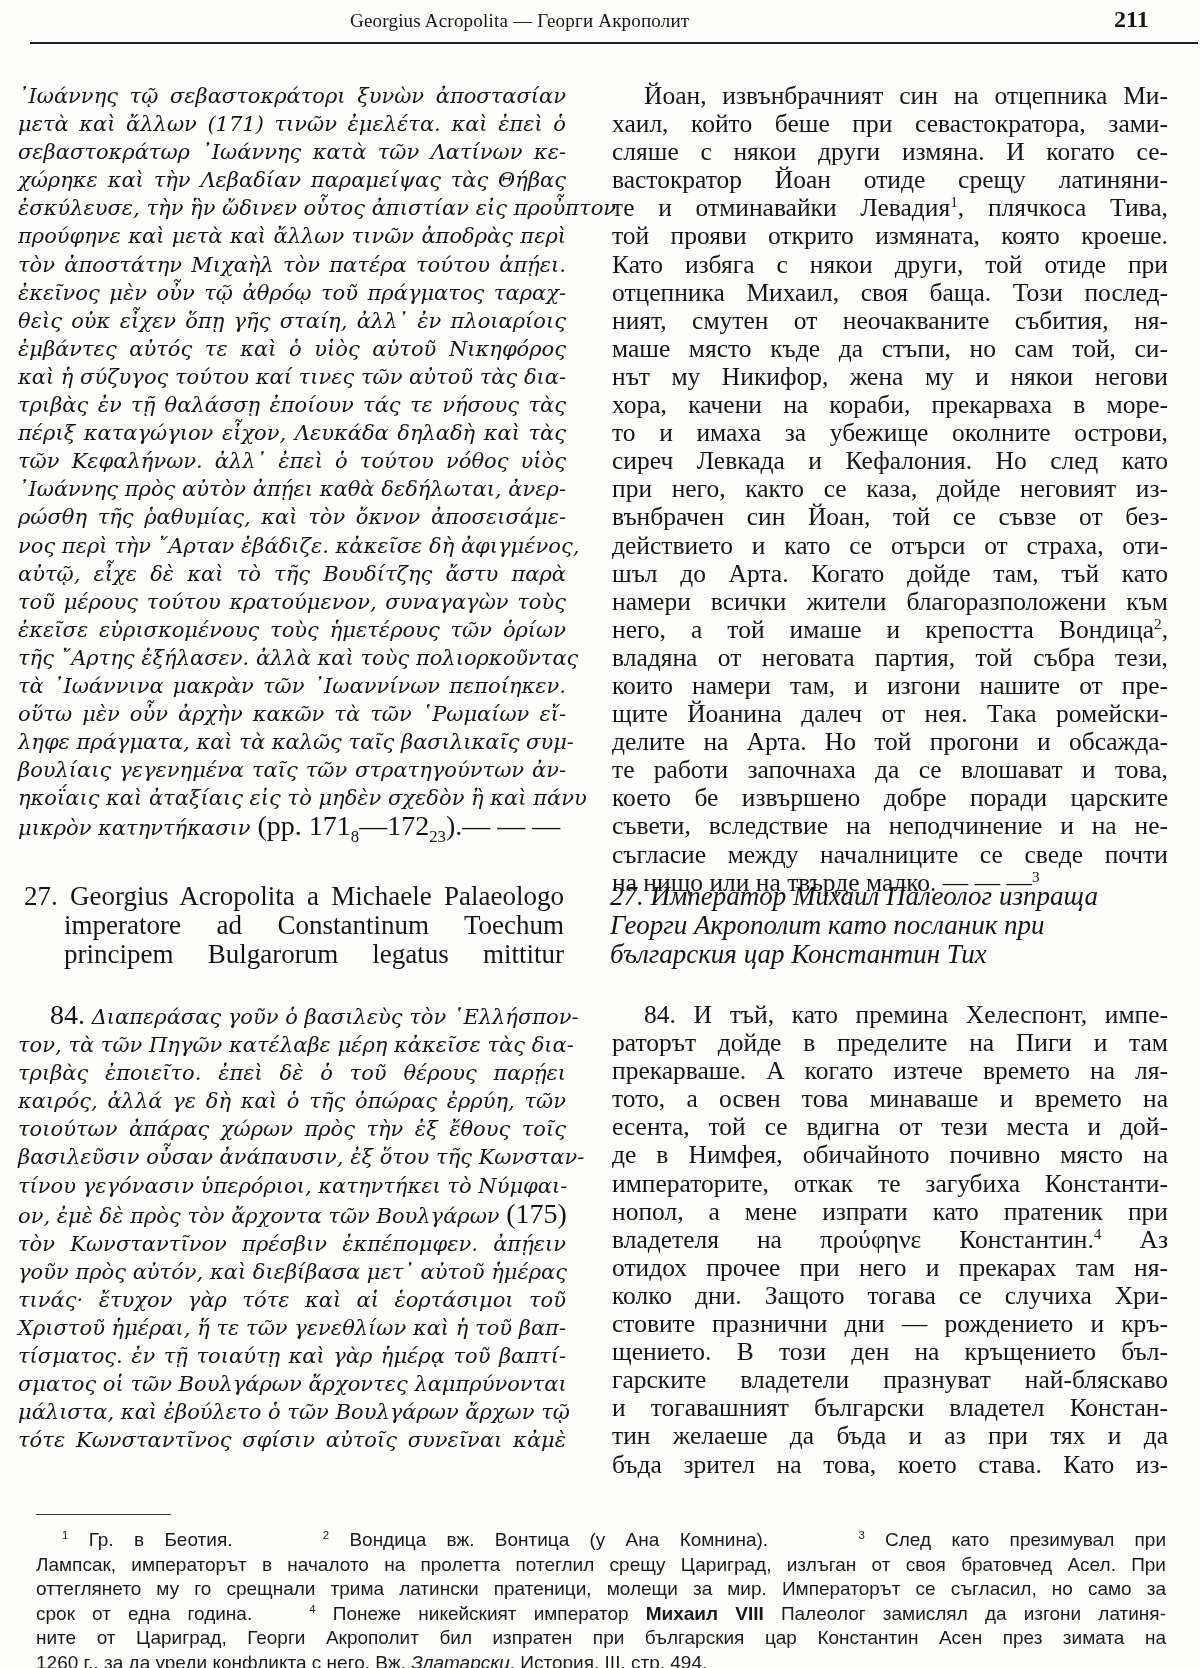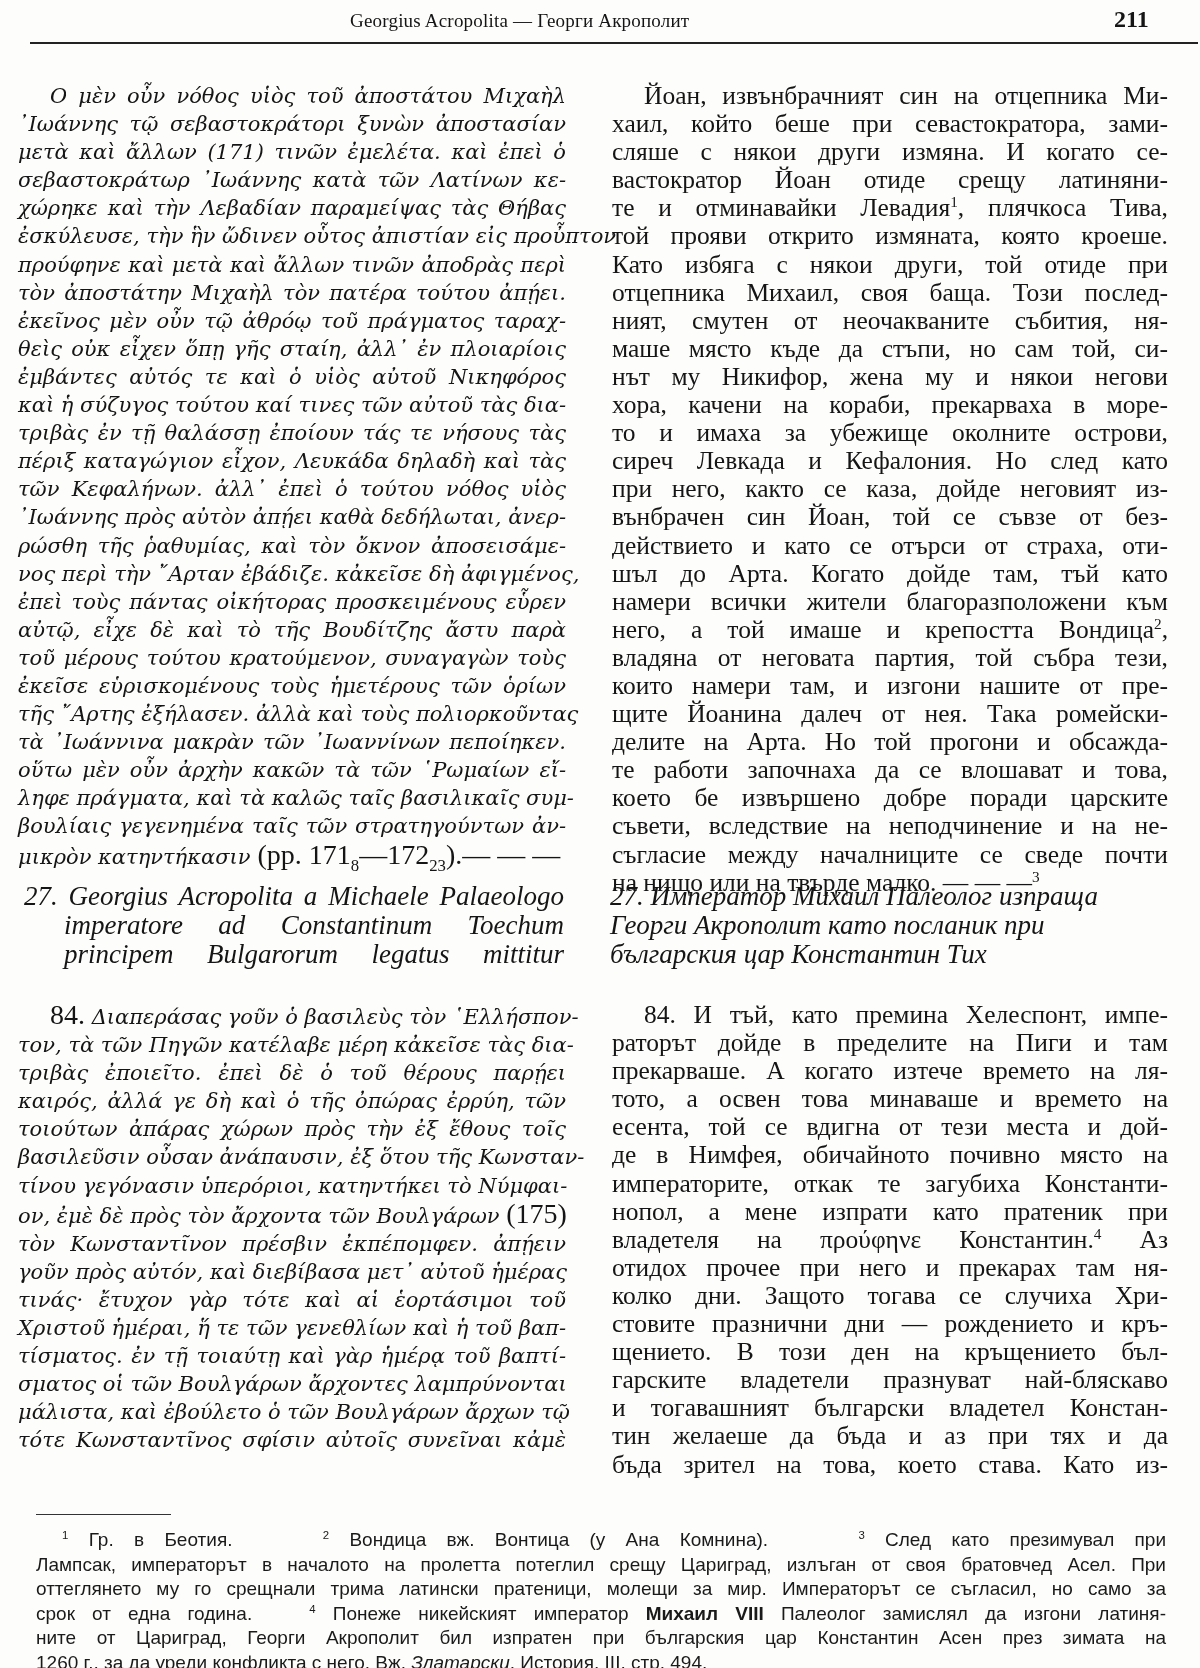--- a/index.html
+++ b/index.html
@@ -33,21 +33,21 @@
   .bg {
     font-family: "Liberation Serif", serif; font-size: 25.5px;
     line-height: 28.1px; text-align: justify;
   }
   .line { display: block; white-space: nowrap; text-align-last: justify; }
   .line.last { text-align-last: left; }
   .indent { padding-left: 32px; }
   .num { font-style: normal; font-family: "Liberation Serif", serif; font-size: 28px; margin-top: 44px; }
   .section-title-latin {
     position: absolute; left: 24px; top: 882px; width: 540px;
-    font-family: "Liberation Serif", serif; font-style: italic; font-size: 27px; line-height: 29px;
+    font-family: "Liberation Serif", serif; font-size: 27px; line-height: 29px;
   }
   .section-title-bg {
     position: absolute; left: 610px; top: 882px; width: 560px;
     font-family: "Liberation Serif", serif; font-style: italic; font-size: 27px; line-height: 29px;
     text-align: left;
   }
   .section-title-latin .line { text-align-last: justify; }
   .section-title-latin .l2, .section-title-latin .l3 { padding-left: 40px; }
   .body2-left { position: absolute; left: 18px; top: 1001px; width: 548px; }
   .body2-right { position: absolute; left: 612px; top: 1001px; width: 556px; }
@@ -70,47 +70,46 @@
 </head>
 <body>
 
 <div class="header">
   <span class="running-head">Georgius Acropolita — Георги Акрополит</span>
   <span class="page-number">211</span>
   <div class="header-rule"></div>
 </div>
 
 <div class="col col-left greek" id="greek83">
-    <span class="line indent">Ο μὲν οὖν νόθος υἱὸς τοῦ ἀποστάτου Μιχαὴλ</span>
     <span class="line">᾿Ιωάννης τῷ σεβαστοκράτορι ξυνὼν ἀποστασίαν</span>
     <span class="line">μετὰ καὶ ἄλλων (171) τινῶν ἐμελέτα. καὶ ἐπεὶ ὁ</span>
     <span class="line">σεβαστοκράτωρ ᾿Ιωάννης κατὰ τῶν Λατίνων κε-</span>
     <span class="line">χώρηκε καὶ τὴν Λεβαδίαν παραμείψας τὰς Θήβας</span>
     <span class="line">ἐσκύλευσε, τὴν ἣν ὤδινεν οὗτος ἀπιστίαν εἰς προὖπτον</span>
     <span class="line">προύφηνε καὶ μετὰ καὶ ἄλλων τινῶν ἀποδρὰς περὶ</span>
     <span class="line">τὸν ἀποστάτην Μιχαὴλ τὸν πατέρα τούτου ἀπῄει.</span>
     <span class="line">ἐκεῖνος μὲν οὖν τῷ ἀθρόῳ τοῦ πράγματος ταραχ-</span>
     <span class="line">θεὶς οὐκ εἶχεν ὅπῃ γῆς σταίη, ἀλλ᾿ ἐν πλοιαρίοις</span>
     <span class="line">ἐμβάντες αὐτός τε καὶ ὁ υἱὸς αὐτοῦ Νικηφόρος</span>
     <span class="line">καὶ ἡ σύζυγος τούτου καί τινες τῶν αὐτοῦ τὰς δια-</span>
     <span class="line">τριβὰς ἐν τῇ θαλάσσῃ ἐποίουν τάς τε νήσους τὰς</span>
     <span class="line">πέριξ καταγώγιον εἶχον, Λευκάδα δηλαδὴ καὶ τὰς</span>
     <span class="line">τῶν Κεφαλήνων. ἀλλ᾿ ἐπεὶ ὁ τούτου νόθος υἱὸς</span>
     <span class="line">᾿Ιωάννης πρὸς αὐτὸν ἀπῄει καθὰ δεδήλωται, ἀνερ-</span>
     <span class="line">ρώσθη τῆς ῥαθυμίας, καὶ τὸν ὄκνον ἀποσεισάμε-</span>
     <span class="line">νος περὶ τὴν ῎Αρταν ἐβάδιζε. κἀκεῖσε δὴ ἀφιγμένος,</span>
-    <span class="line">ἐπεὶ τοὺς πάντας οἰκήτορας προσκειμένους εὗρεν</span>
     <span class="line">αὐτῷ, εἶχε δὲ καὶ τὸ τῆς Βουδίτζης ἄστυ παρὰ</span>
     <span class="line">τοῦ μέρους τούτου κρατούμενον, συναγαγὼν τοὺς</span>
     <span class="line">ἐκεῖσε εὑρισκομένους τοὺς ἡμετέρους τῶν ὁρίων</span>
     <span class="line">τῆς ῎Αρτης ἐξήλασεν. ἀλλὰ καὶ τοὺς πολιορκοῦντας</span>
     <span class="line">τὰ ᾿Ιωάννινα μακρὰν τῶν ᾿Ιωαννίνων πεποίηκεν.</span>
     <span class="line">οὕτω μὲν οὖν ἀρχὴν κακῶν τὰ τῶν ῾Ρωμαίων εἴ-</span>
     <span class="line">ληφε πράγματα, καὶ τὰ καλῶς ταῖς βασιλικαῖς συμ-</span>
     <span class="line">βουλίαις γεγενημένα ταῖς τῶν στρατηγούντων ἀν-</span>
+    <span class="line">ηκοΐαις καὶ ἀταξίαις εἰς τὸ μηδὲν σχεδὸν ἢ καὶ πάνυ</span>
     <span class="line last"><span>μικρὸν κατηντήκασιν</span><span class="num"> <span>(pp. 171</span><sub>8</sub><span>—172</span><sub>23</sub><span>).— — —</span></span></span>
   </div>
 
 <div class="col col-right bg" id="bg83">
     <span class="line indent">Йоан, извънбрачният син на отцепника Ми-</span>
     <span class="line">хаил, който беше при севастократора, зами-</span>
     <span class="line">сляше с някои други измяна. И когато се-</span>
     <span class="line">вастократор Йоан отиде срещу латиняни-</span>
     <span class="line"><span>те и отминавайки Левадия</span><sup>1</sup><span>, плячкоса Тива,</span></span>
     <span class="line">той прояви открито измяната, която кроеше.</span>

